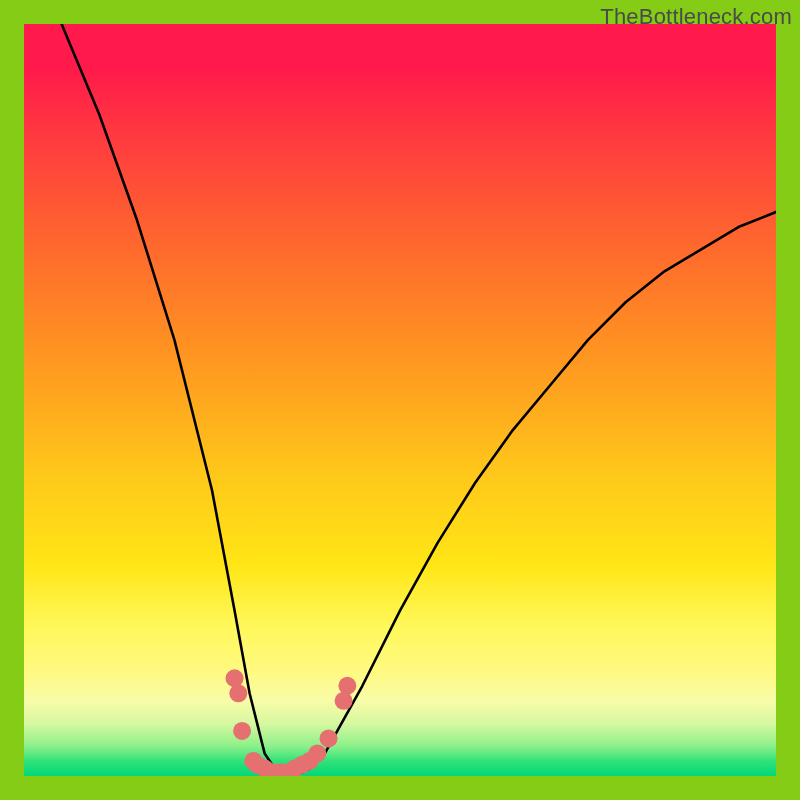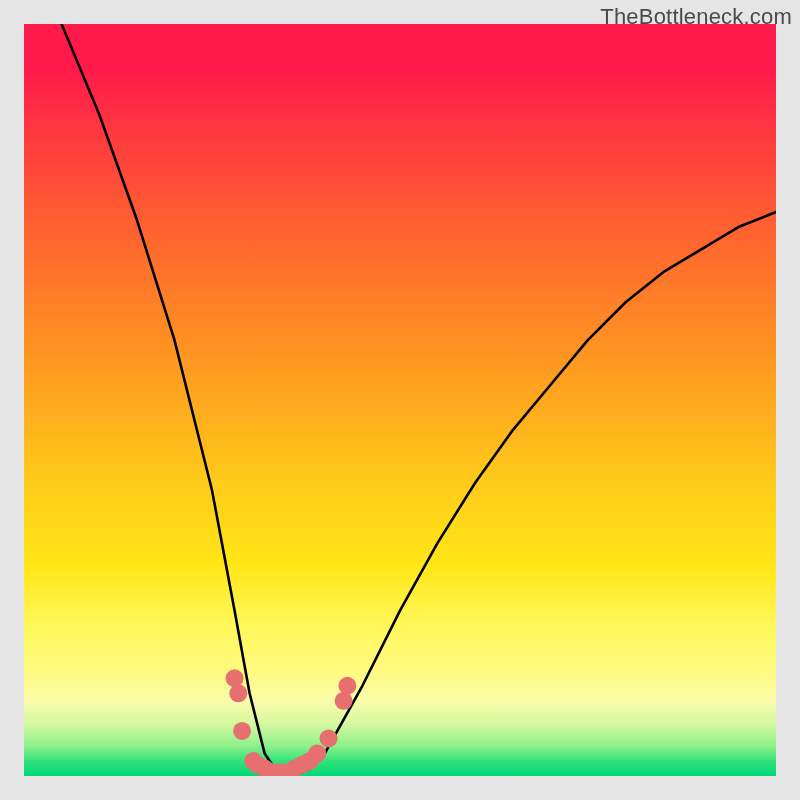--- a/index.html
+++ b/index.html
@@ -1,21 +1,21 @@
 <!DOCTYPE html>
 <html><head>
 <meta charset="utf-8">
 <style>
   * { margin: 0; padding: 0; box-sizing: border-box; }
   html, body { width: 800px; height: 800px; overflow: hidden; background: #000; }
   .frame {
     position: relative;
     width: 800px;
     height: 800px;
-    background: #e5e5e5;
+    background: #84cc16;
   }
   .plot {
     position: absolute;
     left: 24px;
     top: 24px;
     width: 752px;
     height: 752px;
     background: linear-gradient(to bottom,
       #ff1a4b 0%,
       #ff1a4b 6%,

